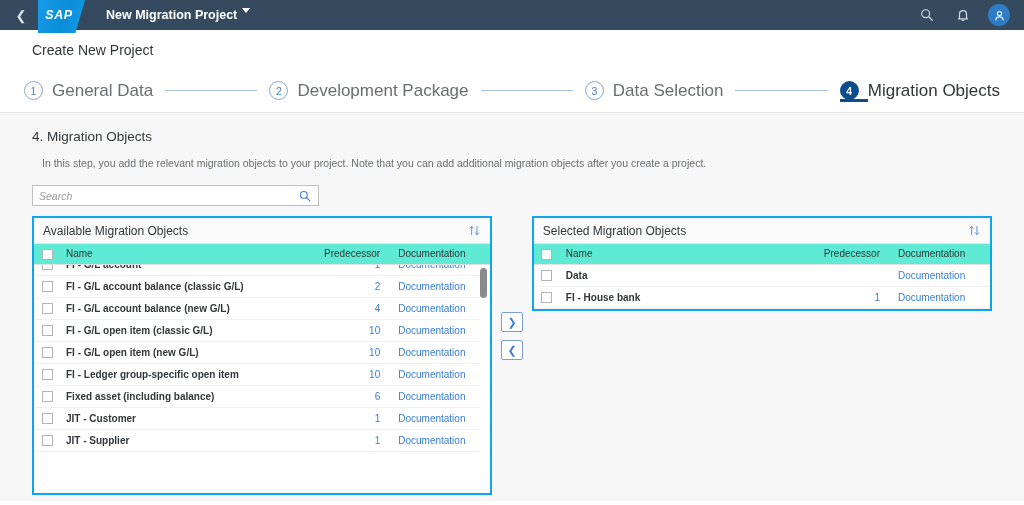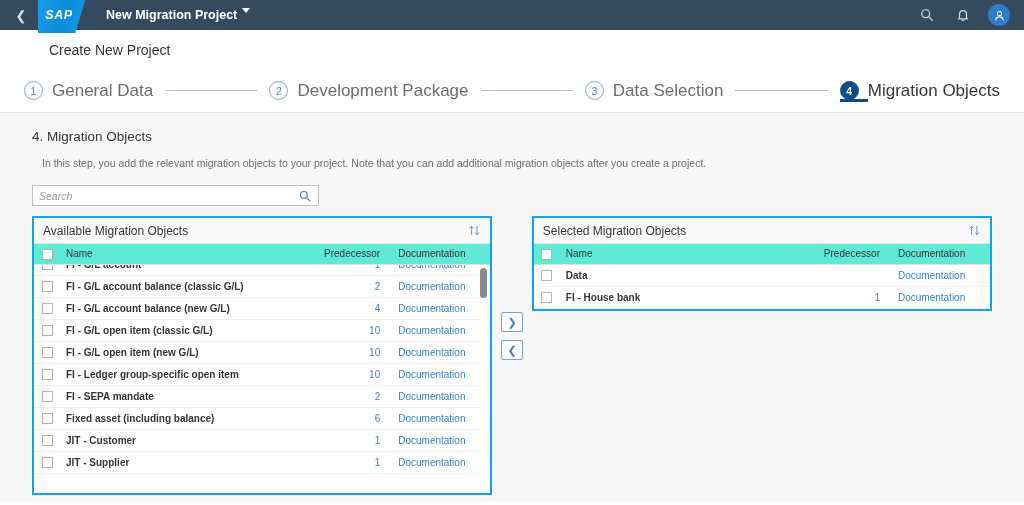--- a/index.html
+++ b/index.html
@@ -55,21 +55,21 @@
     width: 22px; height: 22px; border-radius: 50%;
     background: #2e7cc4; display: flex; align-items: center;
     justify-content: center; cursor: pointer;
   }
 
   
   .page-head {
     background: #ffffff; padding: 12px 0 11px 32px;
   }
   .page-head h1 {
-    font-size: 14px; font-weight: normal; color: #32363a; margin-left: 17px;
+    font-size: 14px; font-weight: normal; color: #32363a;
   }
 
   
   .wizard {
     height: 44px; background: #ffffff;
     display: flex; align-items: center;
     padding: 0 24px; position: relative;
     border-bottom: 1px solid #e5e5e5;
   }
   .wstep { display: flex; align-items: center; position: relative; }
@@ -319,26 +319,20 @@
               <tr>
                 <td class="c-check"><span class="cb"></span></td>
                 <td class="c-name">FI - G/L open item (new G/L)</td>
                 <td class="c-pred"><span class="lnk">10</span></td>
                 <td class="c-doc"><span class="lnk">Documentation</span></td>
               </tr>
               <tr>
                 <td class="c-check"><span class="cb"></span></td>
                 <td class="c-name">FI - Ledger group-specific open item</td>
                 <td class="c-pred"><span class="lnk">10</span></td>
-                <td class="c-doc"><span class="lnk">Documentation</span></td>
-              </tr>
-              <tr>
-                <td class="c-check"><span class="cb"></span></td>
-                <td class="c-name">FI - SEPA mandate</td>
-                <td class="c-pred"><span class="lnk">2</span></td>
                 <td class="c-doc"><span class="lnk">Documentation</span></td>
               </tr>
               <tr>
                 <td class="c-check"><span class="cb"></span></td>
                 <td class="c-name">Fixed asset (including balance)</td>
                 <td class="c-pred"><span class="lnk">6</span></td>
                 <td class="c-doc"><span class="lnk">Documentation</span></td>
               </tr>
               <tr>
                 <td class="c-check"><span class="cb"></span></td>

